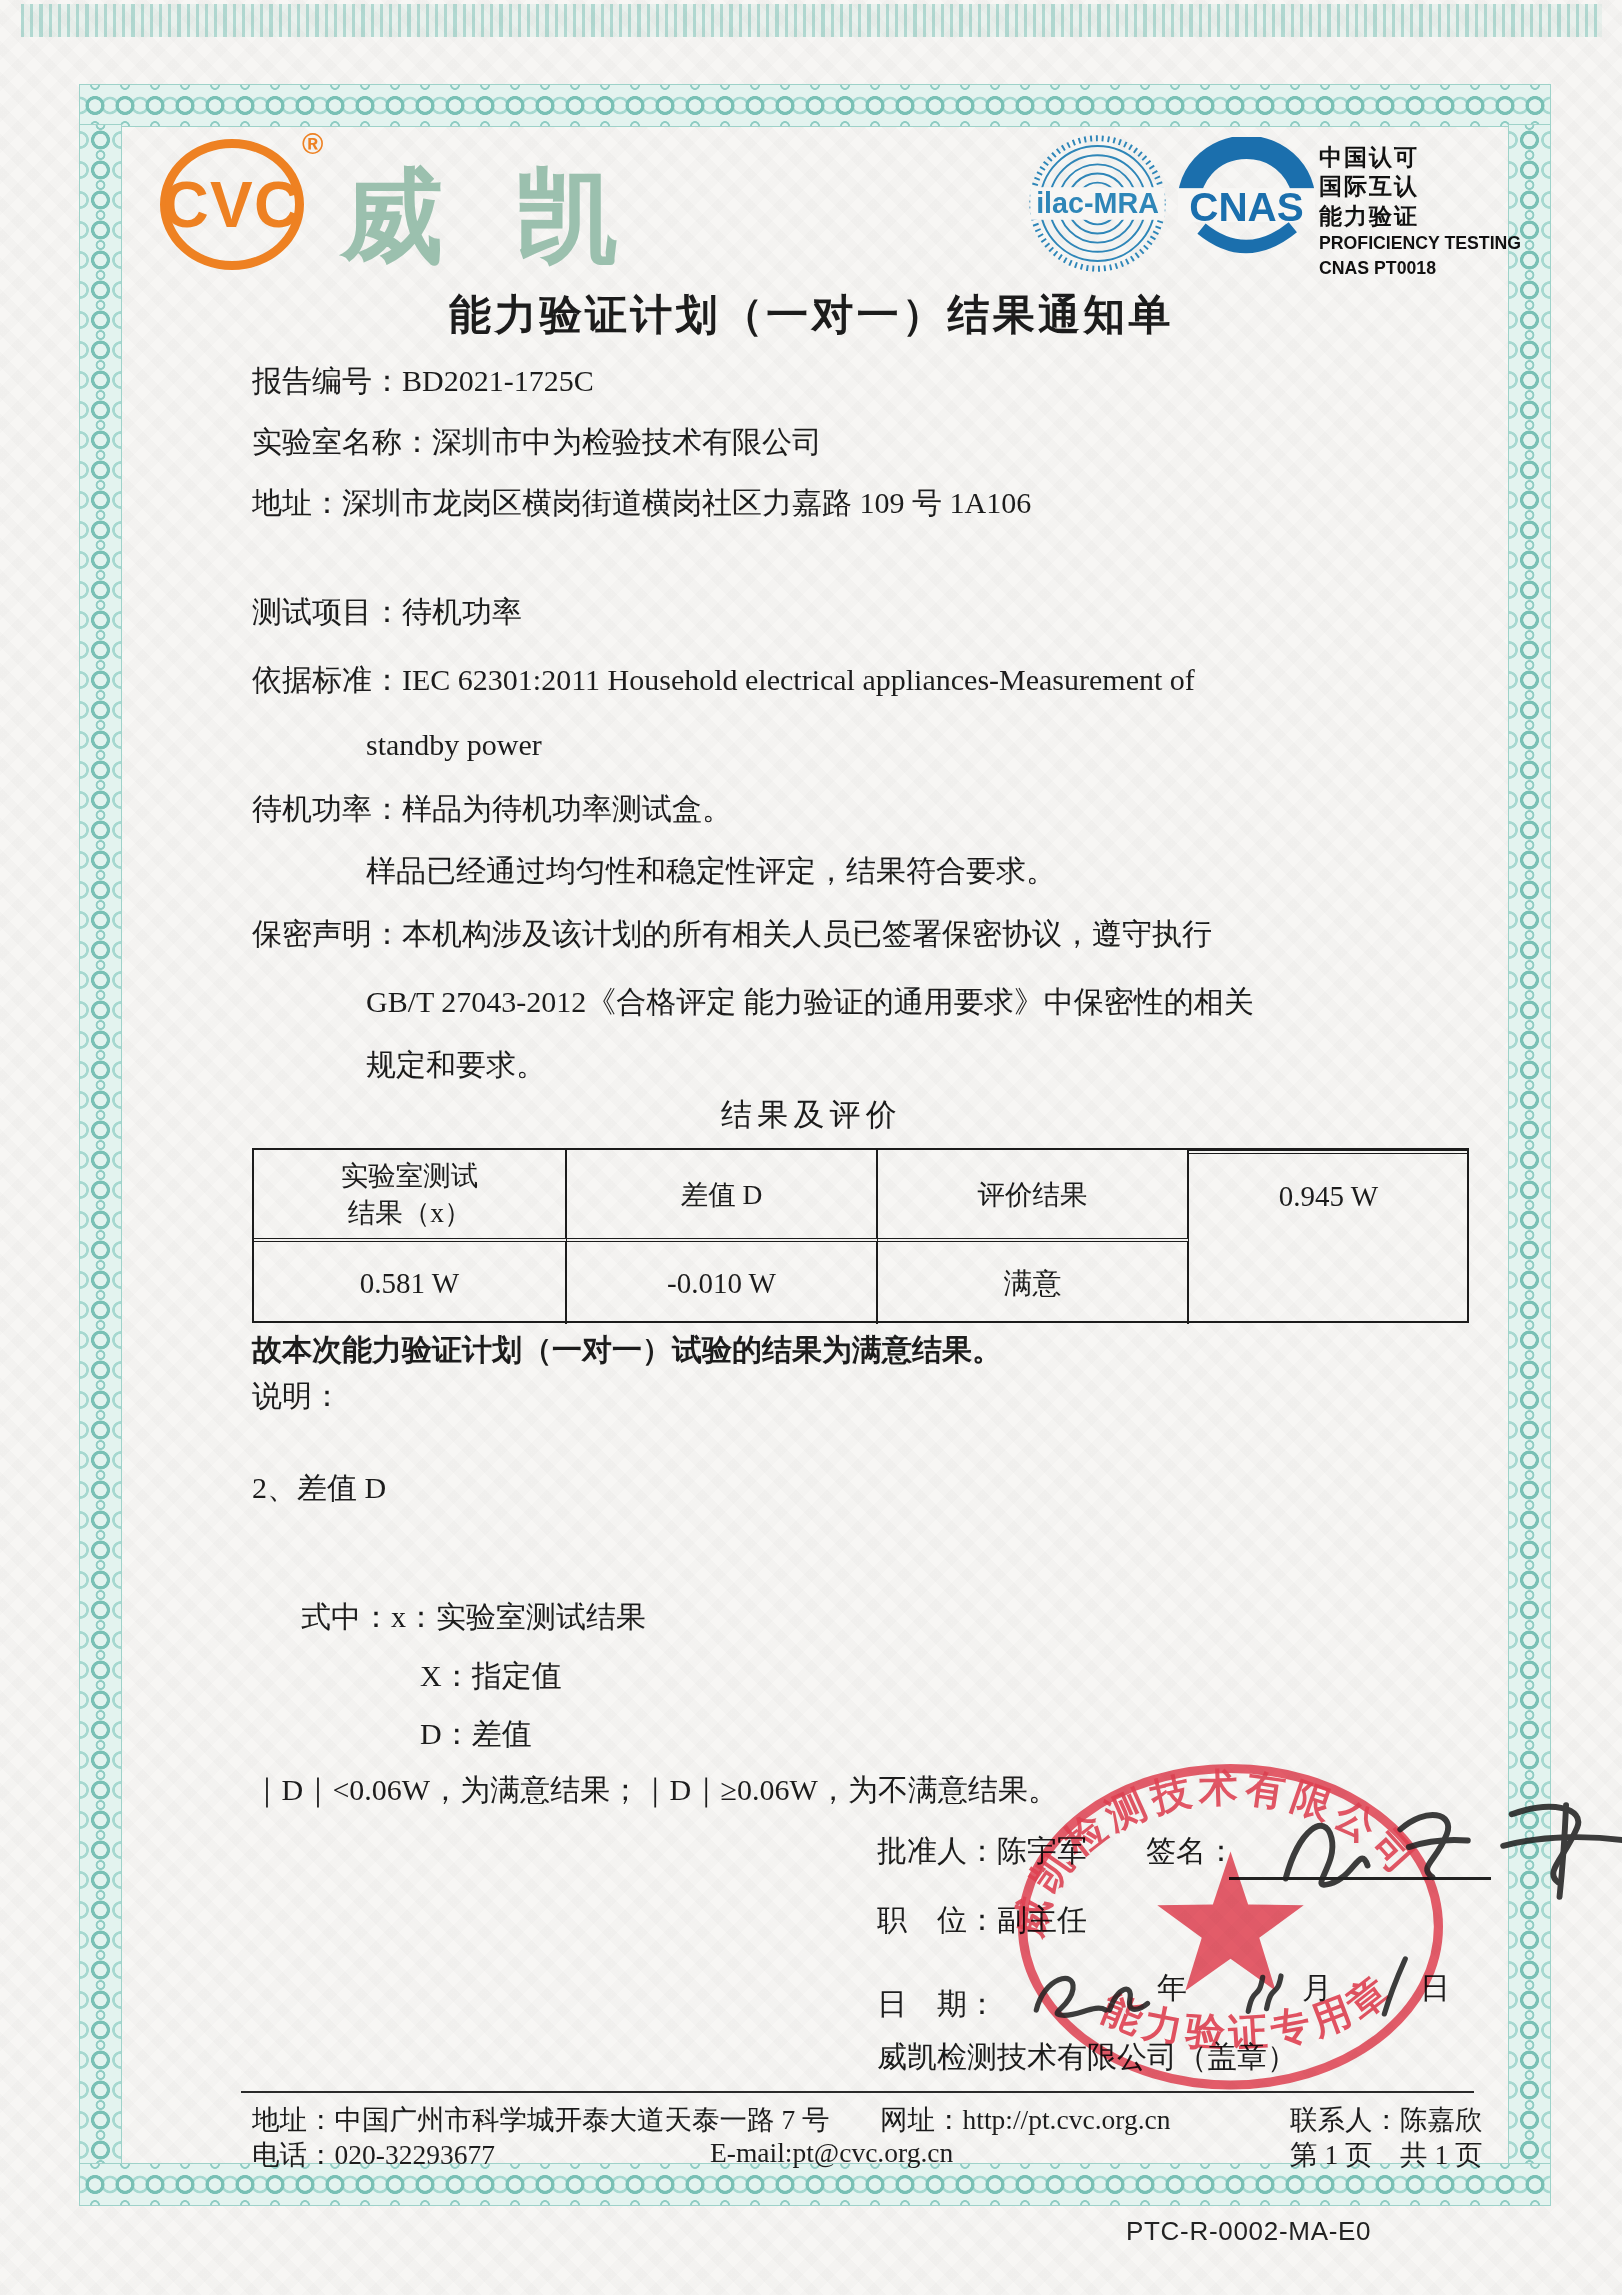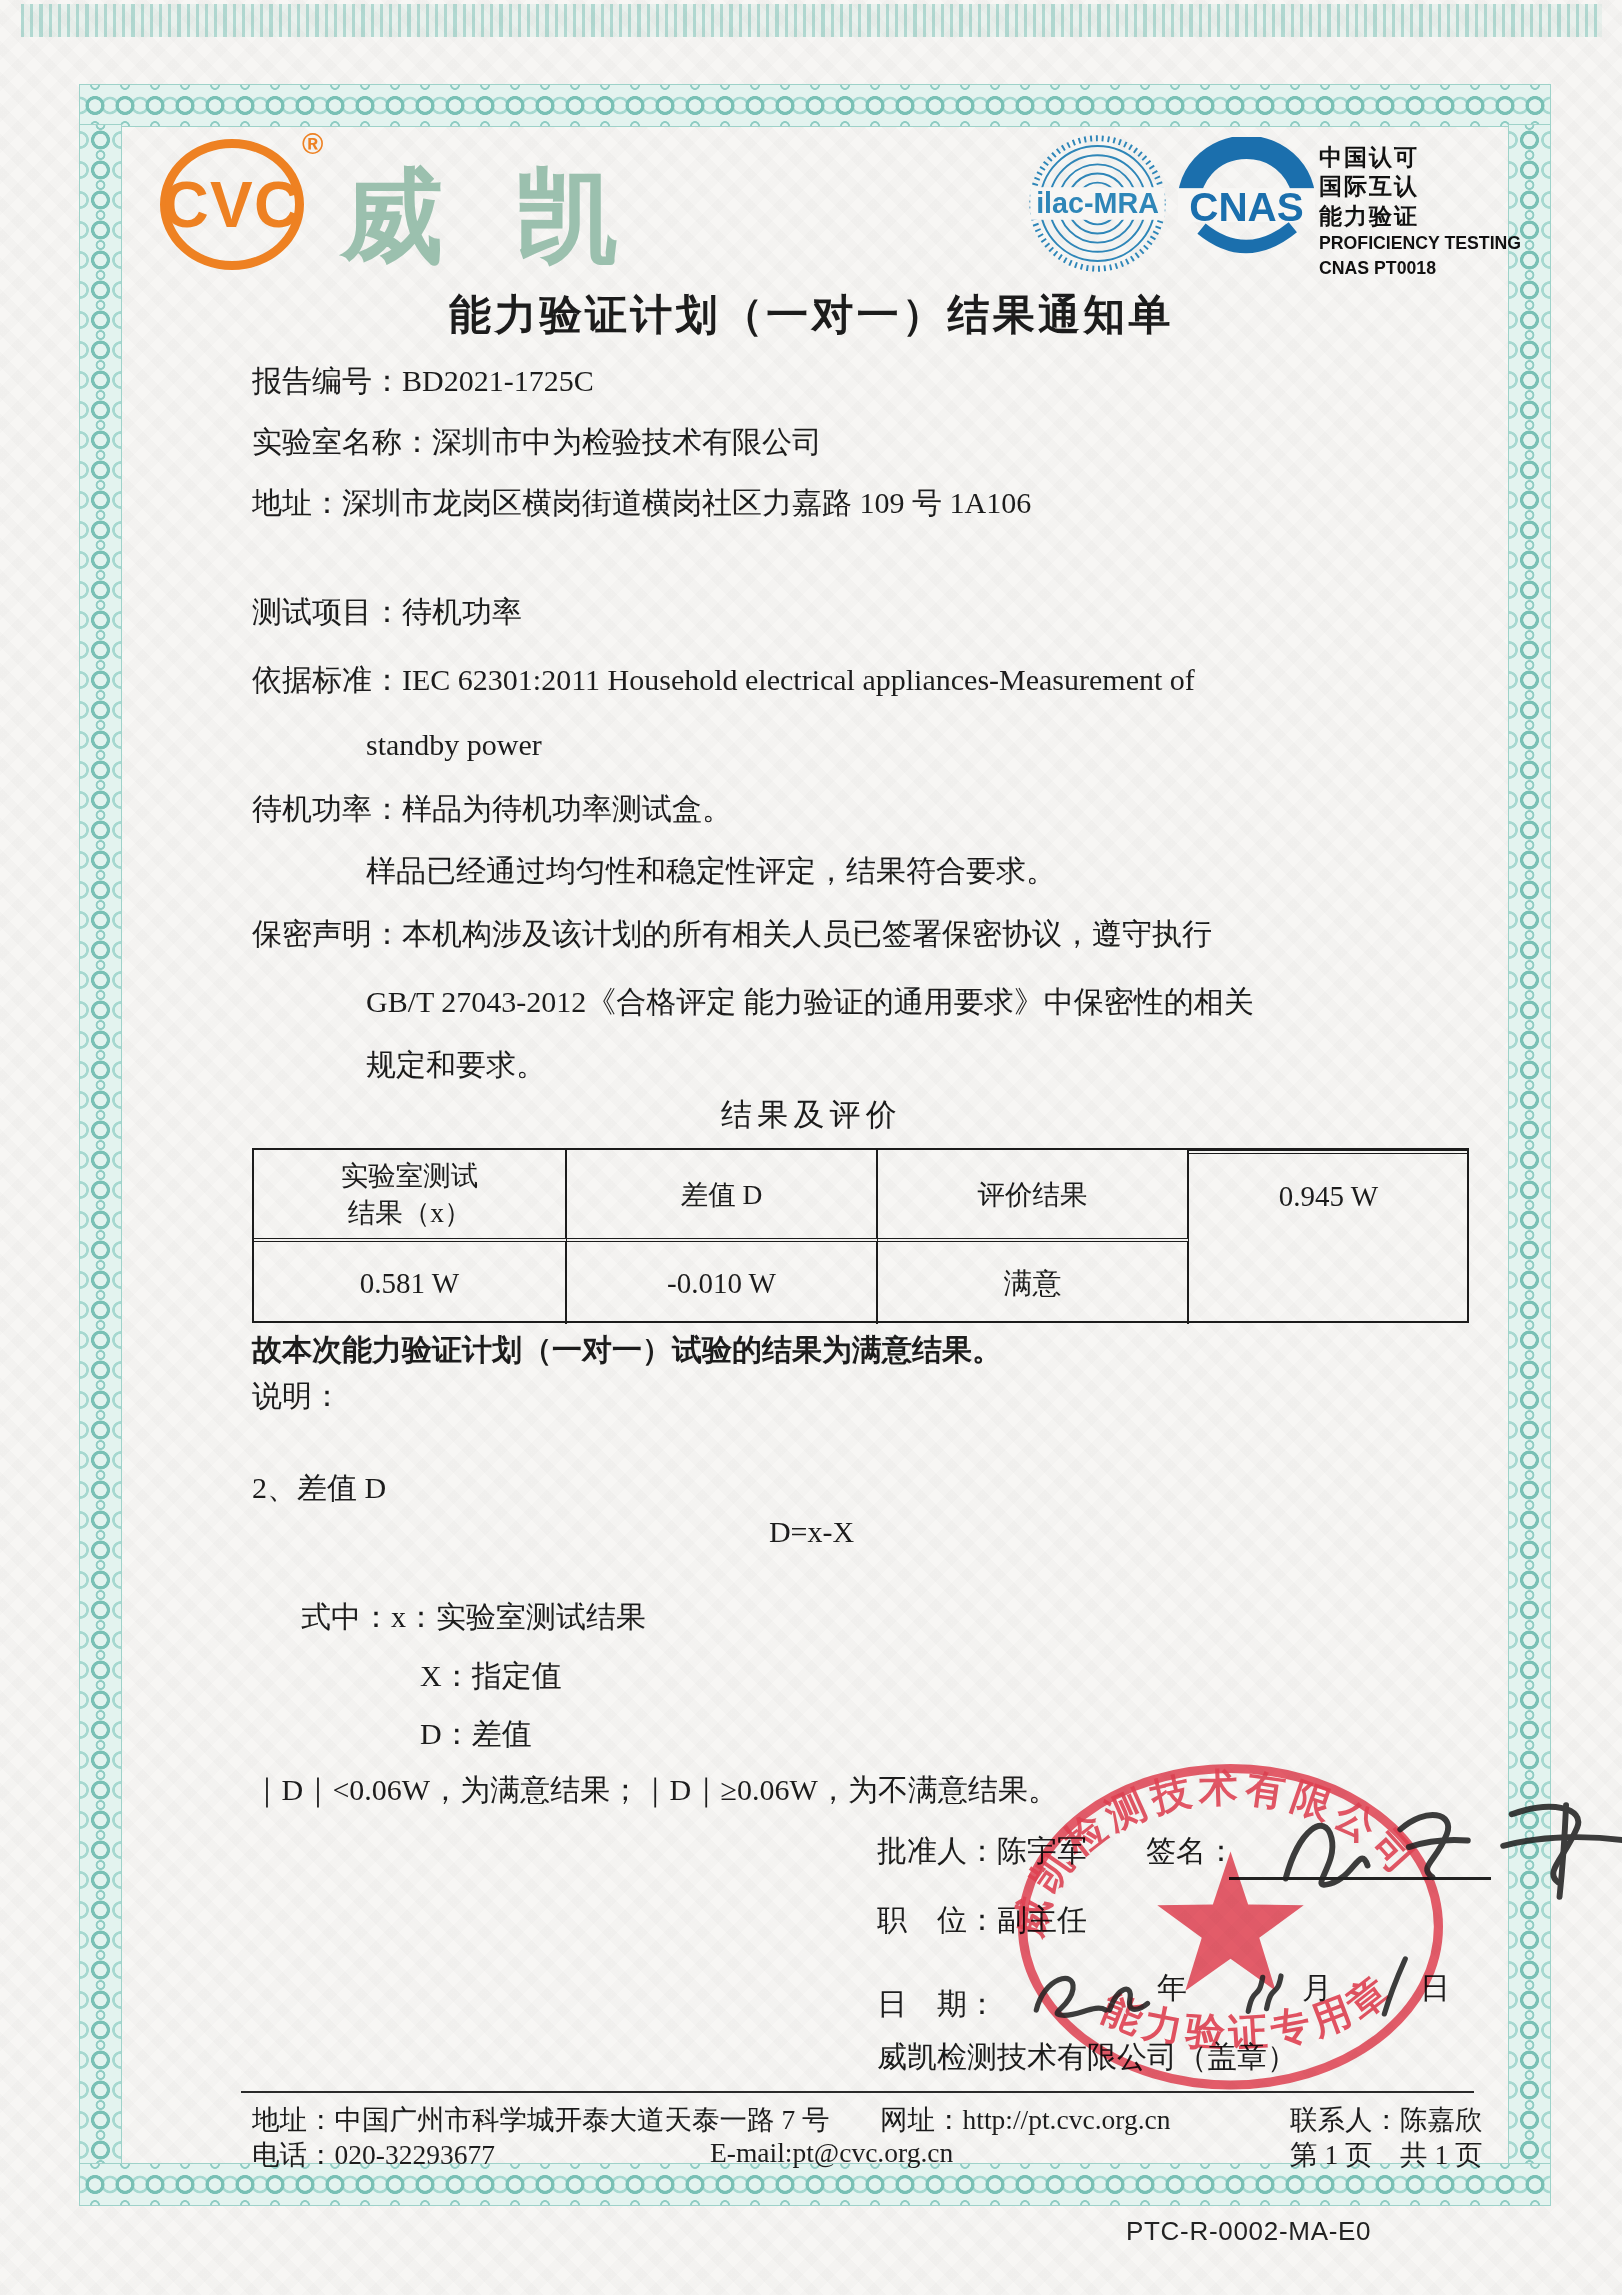--- a/index.html
+++ b/index.html
@@ -215,23 +215,20 @@
   <div class="line b" style="left:252px;top:1330px;">
     <span>故本次能力验证计划（一对一）试验的结果为满意结果。</span>
   </div>
 
   <div class="line" style="left:252px;top:1376px;">
     <span>说明：</span>
   </div>
   <div class="line" style="left:252px;top:1468px;">
     <span>2、差值 D</span>
   </div>
-  <div class="center-line" style="top:1515px;">
-    <span>D=x-X</span>
-  </div>
   <div class="line" style="left:301px;top:1597px;">
     <span class="label">式中：</span><span>x：实验室测试结果</span>
   </div>
   <div class="line" style="left:420px;top:1656px;">
     <span>X：指定值</span>
   </div>
   <div class="line" style="left:420px;top:1714px;">
     <span>D：差值</span>
   </div>
   <div class="line" style="left:252px;top:1770px;">

